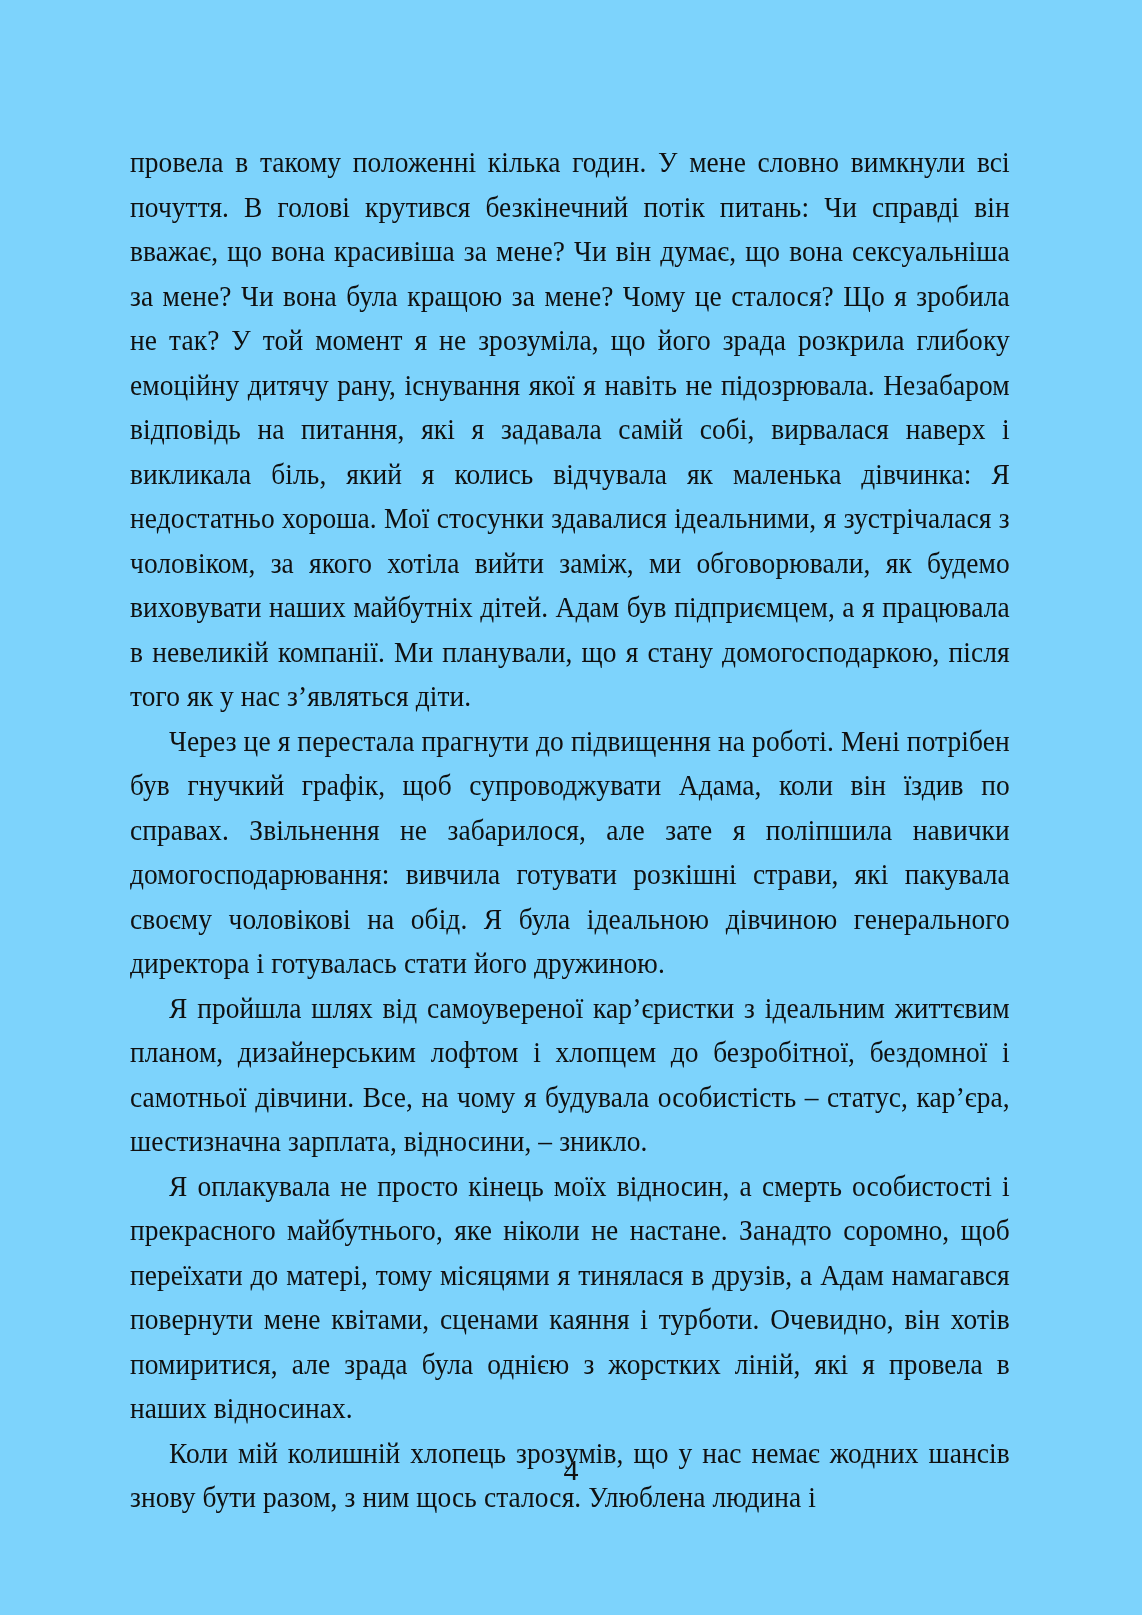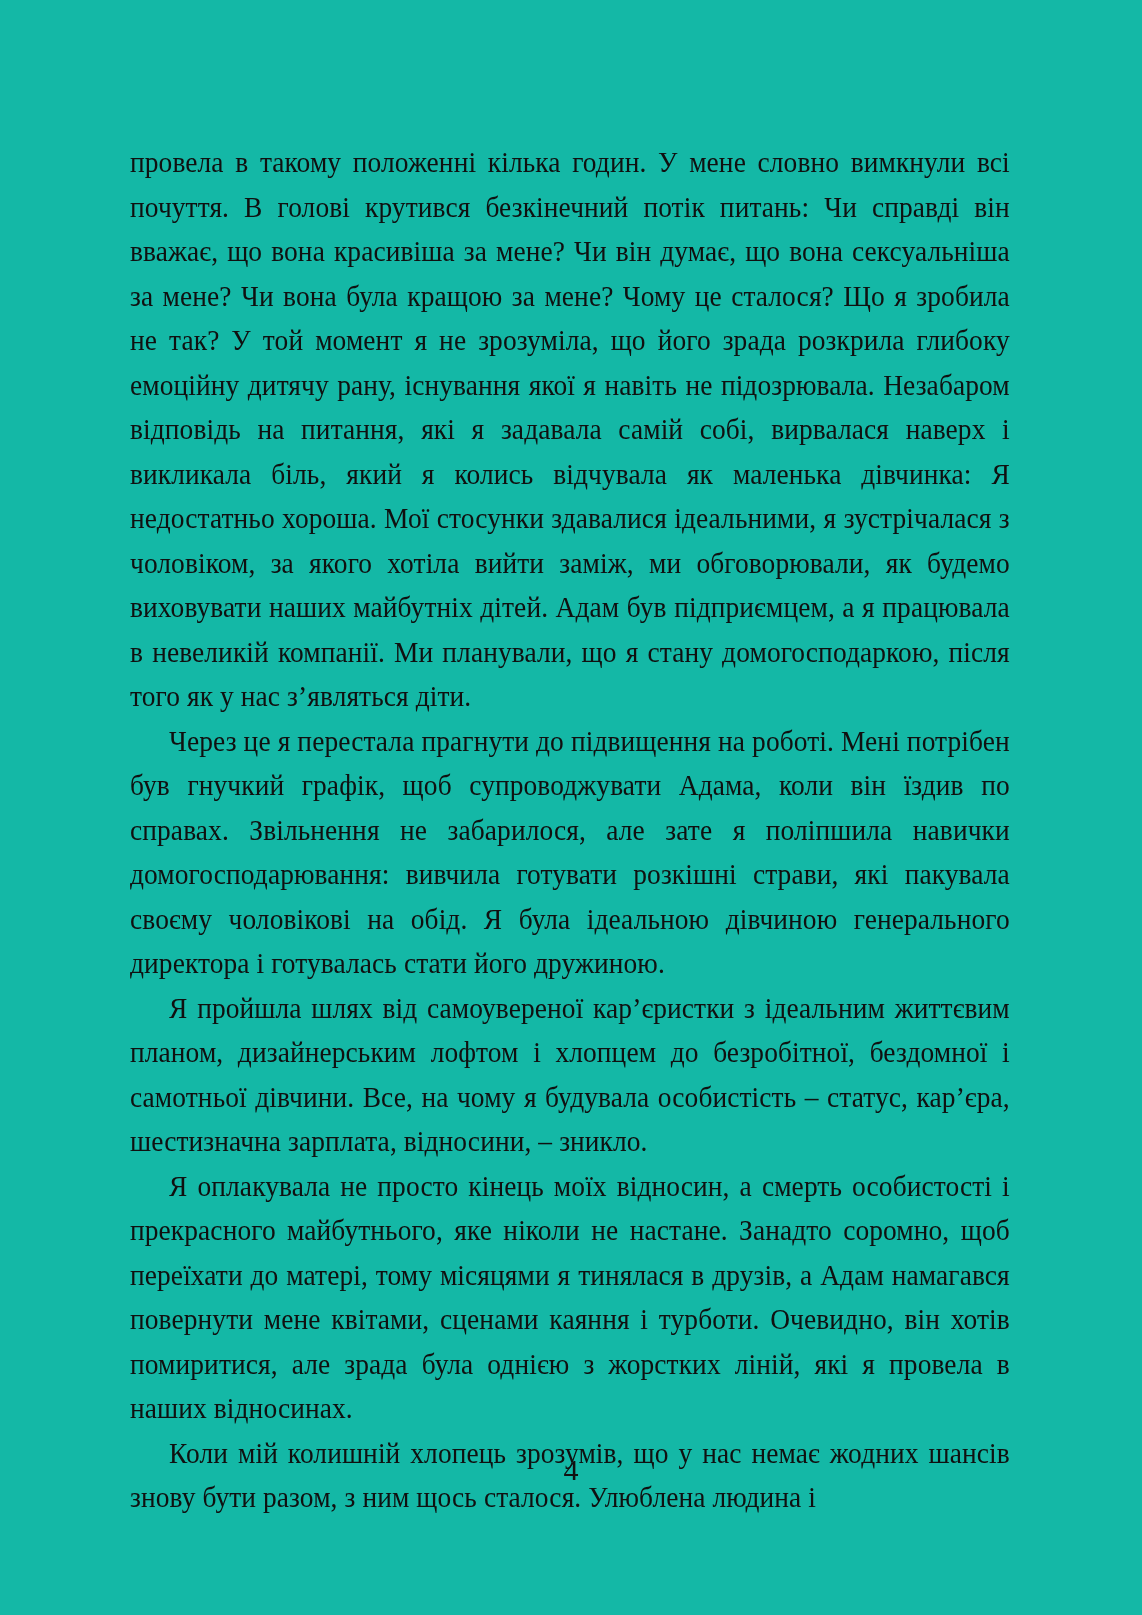--- a/index.html
+++ b/index.html
@@ -6,21 +6,21 @@
   html, body {
     margin: 0;
     padding: 0;
     background: #ffffff;
   }
   .page {
     position: relative;
     width: 1142px;
     height: 1615px;
     margin: 0 auto;
-    background: #14b8a6;
+    background: #7dd3fc;
     overflow: hidden;
     box-sizing: border-box;
   }
   .text-block {
     position: absolute;
     left: 130px;
     top: 140px;
     width: 880px;
   }
   .para {

